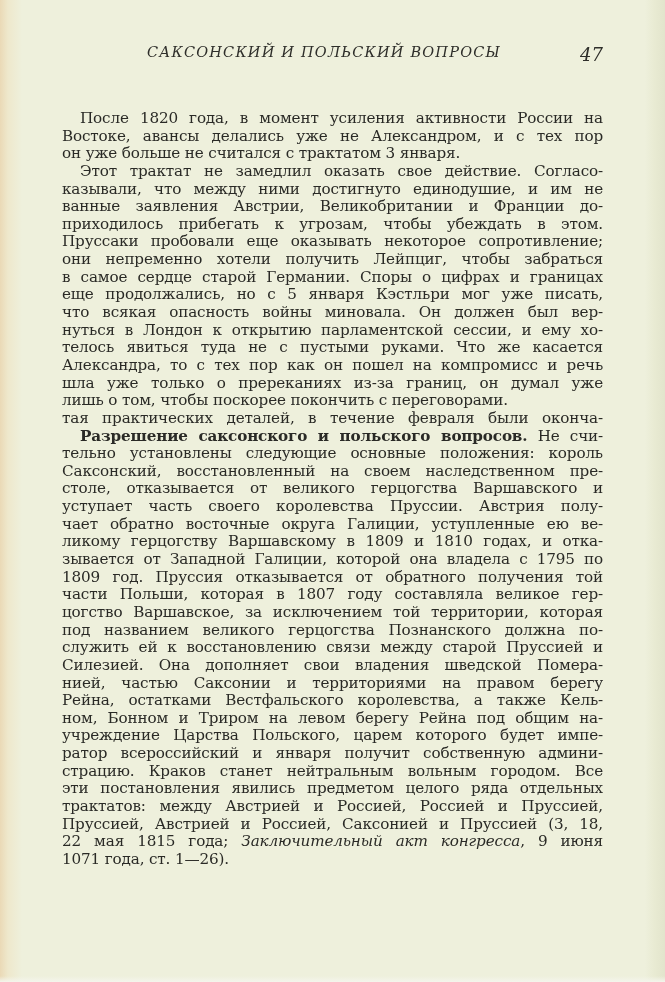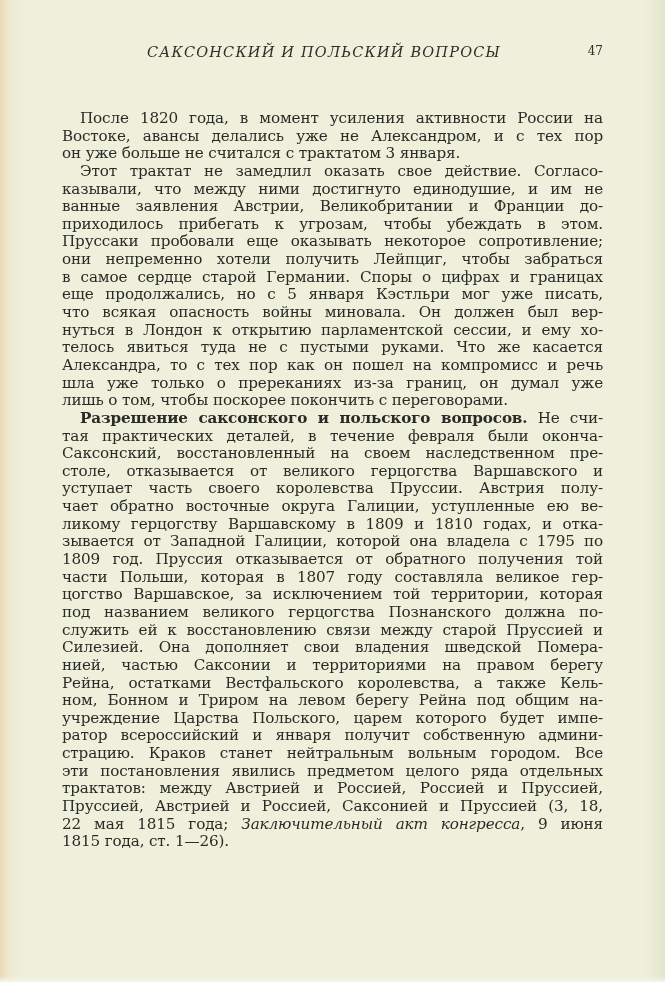--- a/index.html
+++ b/index.html
@@ -41,22 +41,23 @@
       top: 0;
       font-style: italic;
       font-size: 14.5px;
       letter-spacing: 1.2px;
       color: #2e2e2a;
     }
     .page-number {
       position: absolute;
       right: 0;
       top: 0;
-      font-size: 12px;
+      font-size: 18px;
       color: #2e2e2a;
+      font-style: italic;
     }
     .text-block {
       position: absolute;
       top: 74px;
       left: 62px;
       width: 541px;
       font-size: 15.2px;
       line-height: 17.65px;
       letter-spacing: -0.15px;
       margin-top: 36px;
@@ -111,22 +112,23 @@
       <span class="line">еще продолжались, но с 5 января Кэстльри мог уже писать,</span>
       <span class="line">что всякая опасность войны миновала. Он должен был вер-</span>
       <span class="line">нуться в Лондон к открытию парламентской сессии, и ему хо-</span>
       <span class="line">телось явиться туда не с пустыми руками. Что же касается</span>
       <span class="line">Александра, то с тех пор как он пошел на компромисс и речь</span>
       <span class="line">шла уже только о пререканиях из-за границ, он думал уже</span>
       <span class="line last">лишь о том, чтобы поскорее покончить с переговорами.</span>
     </div>
 
     <div>
+      <span class="line">тая практических деталей, в течение февраля были оконча-</span>
       <span class="line indent"><span class="bold">Разрешение саксонского и польского вопросов.</span> <span>Не счи-</span></span>
-      <span class="line">тая практических деталей, в течение февраля были оконча-</span>
+      <span class="line">тельно установлены следующие основные положения: король</span>
       <span class="line">Саксонский, восстановленный на своем наследственном пре-</span>
       <span class="line">столе, отказывается от великого герцогства Варшавского и</span>
       <span class="line">уступает часть своего королевства Пруссии. Австрия полу-</span>
       <span class="line">чает обратно восточные округа Галиции, уступленные ею ве-</span>
       <span class="line">ликому герцогству Варшавскому в 1809 и 1810 годах, и отка-</span>
       <span class="line">зывается от Западной Галиции, которой она владела с 1795 по</span>
       <span class="line">1809 год. Пруссия отказывается от обратного получения той</span>
       <span class="line">части Польши, которая в 1807 году составляла великое гер-</span>
       <span class="line">цогство Варшавское, за исключением той территории, которая</span>
       <span class="line">под названием великого герцогства Познанского должна по-</span>
@@ -135,19 +137,19 @@
       <span class="line">нией, частью Саксонии и территориями на правом берегу</span>
       <span class="line">Рейна, остатками Вестфальского королевства, а также Кель-</span>
       <span class="line">ном, Бонном и Триром на левом берегу Рейна под общим на-</span>
       <span class="line">учреждение Царства Польского, царем которого будет импе-</span>
       <span class="line">ратор всероссийский и января получит собственную админи-</span>
       <span class="line">страцию. Краков станет нейтральным вольным городом. Все</span>
       <span class="line">эти постановления явились предметом целого ряда отдельных</span>
       <span class="line">трактатов: между Австрией и Россией, Россией и Пруссией,</span>
       <span class="line">Пруссией, Австрией и Россией, Саксонией и Пруссией (3, 18,</span>
       <span class="line"><span>22 мая 1815 года; </span><span class="italic">Заключительный акт конгресса</span><span>, 9 июня</span></span>
-      <span class="line last">1815 года, ст. 1—26).</span>
+      <span class="line last">1071 года, ст. 1—26).</span>
     </div>
 
   </div>
 
   <div class="page-bottom-edge"></div>
 </div>
 
 </body></html>

